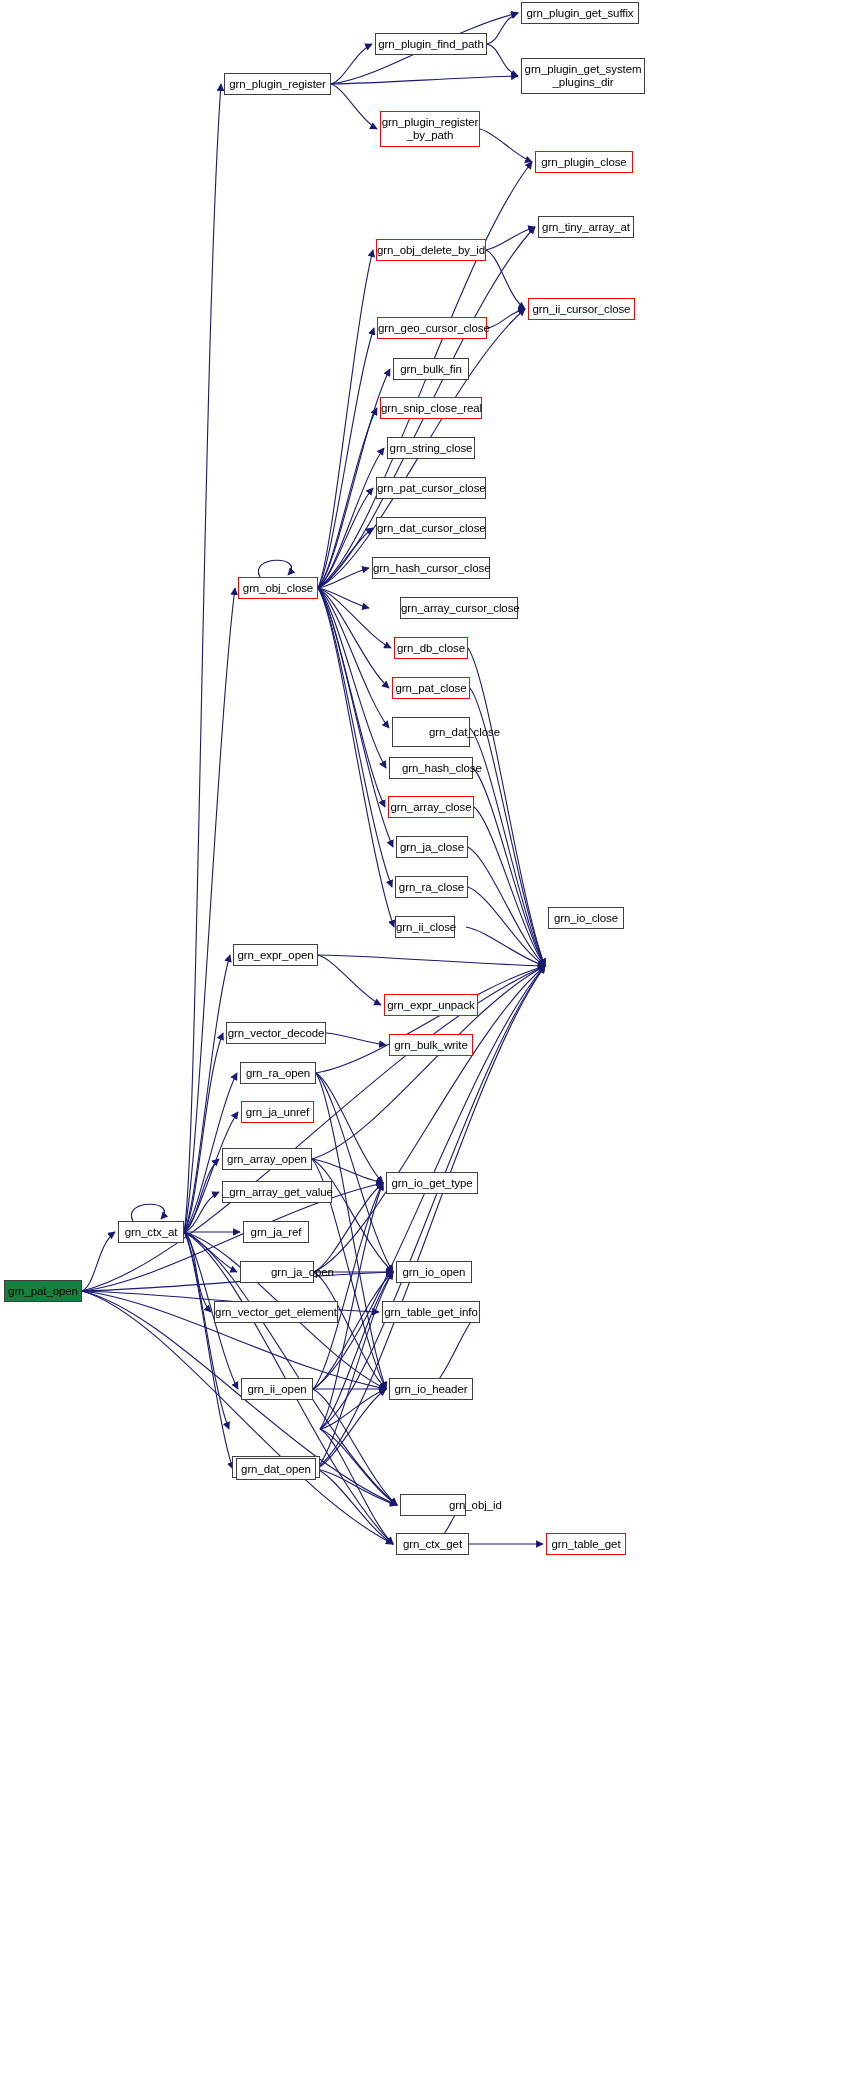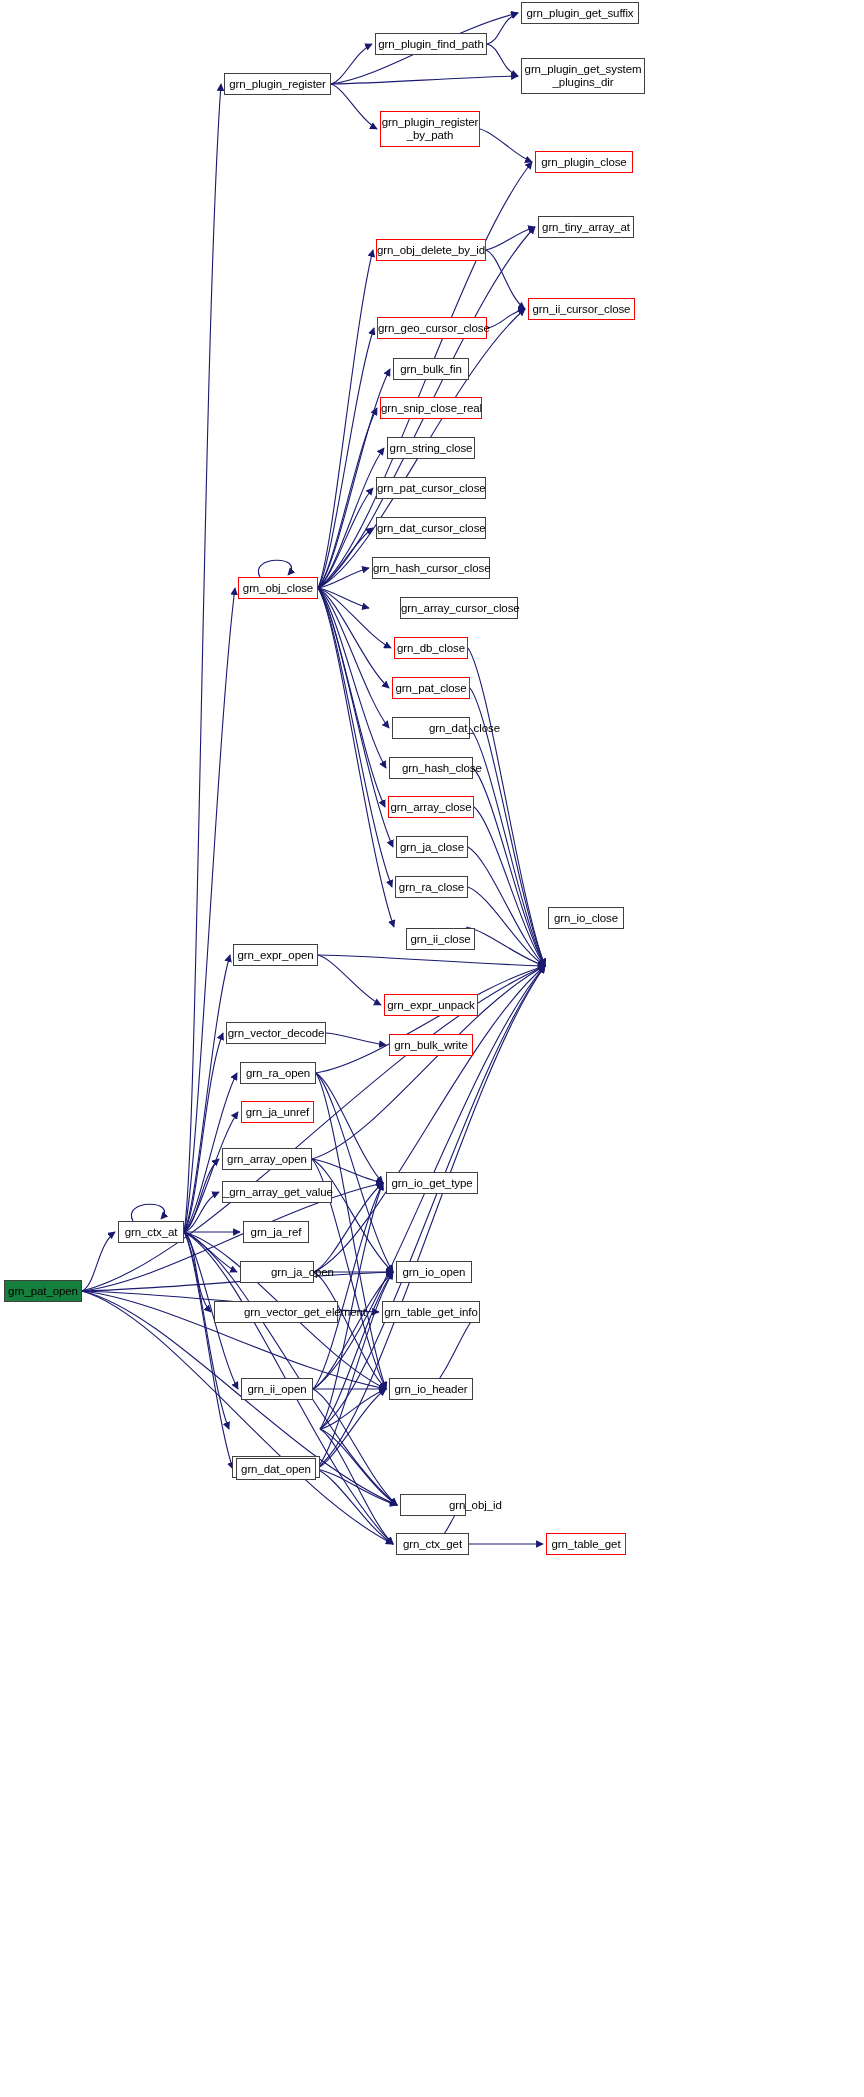--- a/index.html
+++ b/index.html
@@ -174,42 +174,42 @@
       <div class="node red" style="left: 377px; top: 317px; width: 110px; height: 22px;"><span class="lbl">grn_geo_cursor_close</span></div>
       <div class="node" style="left: 393px; top: 358px; width: 76px; height: 22px;"><span class="lbl">grn_bulk_fin</span></div>
       <div class="node red" style="left: 380px; top: 397px; width: 102px; height: 22px;"><span class="lbl">grn_snip_close_real</span></div>
       <div class="node" style="left: 387px; top: 437px; width: 88px; height: 22px;"><span class="lbl">grn_string_close</span></div>
       <div class="node" style="left: 376px; top: 477px; width: 110px; height: 22px;"><span class="lbl">grn_pat_cursor_close</span></div>
       <div class="node" style="left: 376px; top: 517px; width: 110px; height: 22px;"><span class="lbl">grn_dat_cursor_close</span></div>
       <div class="node" style="left: 372px; top: 557px; width: 118px; height: 22px;"><span class="lbl">grn_hash_cursor_close</span></div>
       <div class="node" style="left: 372px; top: 597px; width: 118px; height: 22px; margin-left: 28px;"><span class="lbl">grn_array_cursor_close</span></div>
       <div class="node red" style="left: 394px; top: 637px; width: 74px; height: 22px;"><span class="lbl">grn_db_close</span></div>
       <div class="node red" style="left: 392px; top: 677px; width: 78px; height: 22px;"><span class="lbl">grn_pat_close</span></div>
-      <div class="node" style="left: 392px; top: 717px; width: 78px; height: 22px; padding-left: 36px;"><span class="lbl">grn_dat_close</span></div>
+      <div class="node" style="left: 392px; top: 717px; width: 78px; height: 30px; padding-left: 36px;"><span class="lbl">grn_dat_close</span></div>
       <div class="node" style="left: 389px; top: 757px; width: 84px; height: 22px; padding-left: 12px;"><span class="lbl">grn_hash_close</span></div>
       <div class="node red" style="left: 388px; top: 796px; width: 86px; height: 22px;"><span class="lbl">grn_array_close</span></div>
       <div class="node" style="left: 396px; top: 836px; width: 72px; height: 22px;"><span class="lbl">grn_ja_close</span></div>
       <div class="node" style="left: 395px; top: 876px; width: 73px; height: 22px;"><span class="lbl">grn_ra_close</span></div>
-      <div class="node" style="left: 406px; top: 916px; width: 69px; height: 22px; margin-top: 12px;"><span class="lbl">grn_ii_close</span></div>
+      <div class="node" style="left: 395px; top: 916px; width: 60px; height: 22px;"><span class="lbl">grn_ii_close</span></div>
       <div class="node red" style="left: 238px; top: 577px; width: 80px; height: 22px;"><span class="lbl">grn_obj_close</span></div>
       <div class="node" style="left: 548px; top: 907px; width: 76px; height: 22px;"><span class="lbl">grn_io_close</span></div>
       <div class="node" style="left: 233px; top: 944px; width: 85px; height: 22px;"><span class="lbl">grn_expr_open</span></div>
       <div class="node red" style="left: 384px; top: 994px; width: 94px; height: 22px;"><span class="lbl">grn_expr_unpack</span></div>
       <div class="node" style="left: 226px; top: 1022px; width: 100px; height: 22px;"><span class="lbl">grn_vector_decode</span></div>
       <div class="node red" style="left: 389px; top: 1034px; width: 84px; height: 22px;"><span class="lbl">grn_bulk_write</span></div>
       <div class="node" style="left: 240px; top: 1062px; width: 76px; height: 22px;"><span class="lbl">grn_ra_open</span></div>
       <div class="node red" style="left: 241px; top: 1101px; width: 73px; height: 22px;"><span class="lbl">grn_ja_unref</span></div>
       <div class="node" style="left: 222px; top: 1148px; width: 90px; height: 22px;"><span class="lbl">grn_array_open</span></div>
       <div class="node" style="left: 386px; top: 1172px; width: 92px; height: 22px;"><span class="lbl">grn_io_get_type</span></div>
       <div class="node" style="left: 222px; top: 1181px; width: 110px; height: 22px;"><span class="lbl">_grn_array_get_value</span></div>
       <div class="node" style="left: 118px; top: 1221px; width: 66px; height: 22px;"><span class="lbl">grn_ctx_at</span></div>
       <div class="node" style="left: 243px; top: 1221px; width: 66px; height: 22px; align-items: center;"><span class="lbl">grn_ja_ref</span></div>
       <div class="node" style="left: 240px; top: 1261px; width: 74px; height: 22px; padding-left: 30px;"><span class="lbl">grn_ja_open</span></div>
       <div class="node" style="left: 396px; top: 1261px; width: 76px; height: 22px;"><span class="lbl">grn_io_open</span></div>
-      <div class="node" style="left: 214px; top: 1301px; width: 124px; height: 22px; padding-left: 29px;"><span class="lbl">grn_vector_get_element</span></div>
+      <div class="node" style="left: 214px; top: 1301px; width: 124px; height: 22px;"><span class="lbl">grn_vector_get_element</span></div>
       <div class="node" style="left: 382px; top: 1301px; width: 98px; height: 22px;"><span class="lbl">grn_table_get_info</span></div>
       <div class="node root" style="left: 4px; top: 1280px; width: 78px; height: 22px;"><span class="lbl">grn_pat_open</span></div>
       <div class="node" style="left: 241px; top: 1378px; width: 72px; height: 22px;"><span class="lbl">grn_ii_open</span></div>
       <div class="node" style="left: 389px; top: 1378px; width: 84px; height: 22px;"><span class="lbl">grn_io_header</span></div>
       <div class="node" style="left: 232px; top: 1456px; width: 88px; height: 22px;"><span class="lbl">grn_hash_open</span></div>
       <div class="node" style="left: 236px; top: 1458px; width: 80px; height: 22px;"><span class="lbl">grn_dat_open</span></div>
       <div class="node" style="left: 400px; top: 1494px; width: 66px; height: 22px; padding-left: 48px;"><span class="lbl">grn_obj_id</span></div>
       <div class="node" style="left: 396px; top: 1533px; width: 73px; height: 22px;"><span class="lbl">grn_ctx_get</span></div>
       <div class="node red" style="left: 546px; top: 1533px; width: 80px; height: 22px;"><span class="lbl">grn_table_get</span></div>
     </div>

